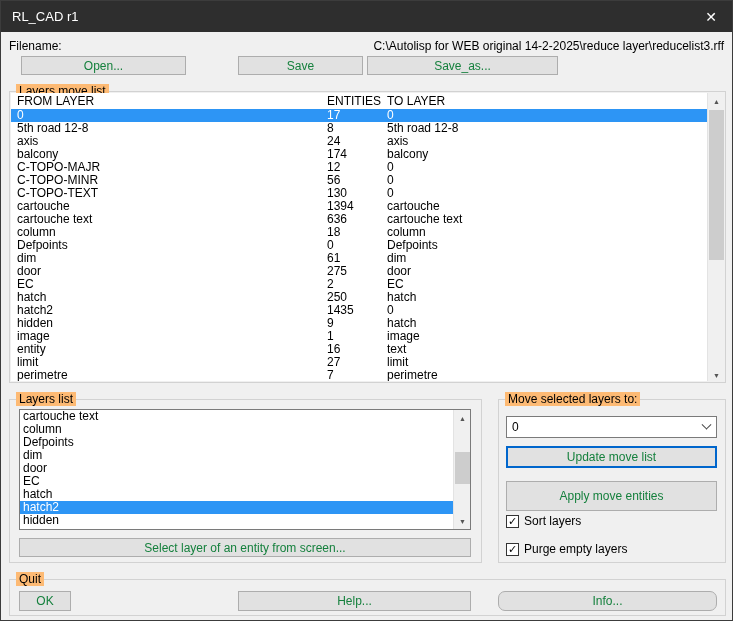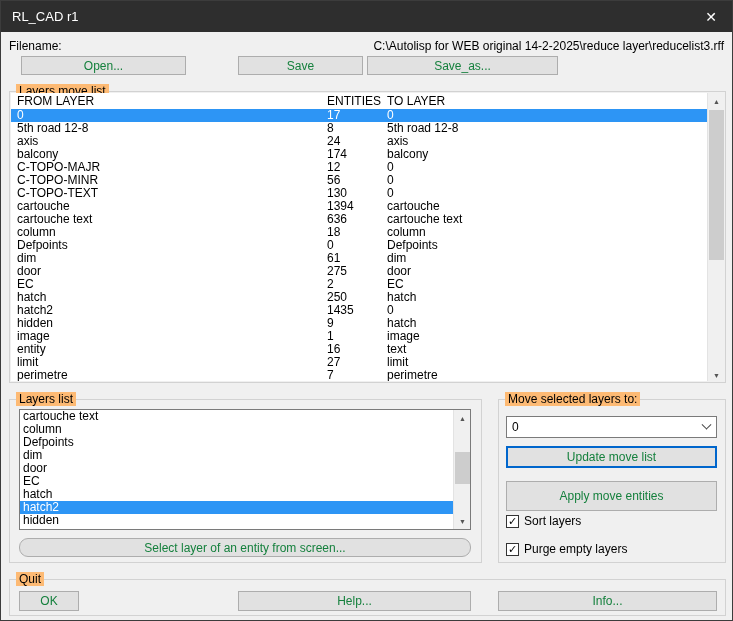--- a/index.html
+++ b/index.html
@@ -215,21 +215,21 @@
         <div class="litem">hatch</div>
         <div class="litem sel">hatch2</div>
         <div class="litem">hidden</div>
       </div>
     <div class="vscroll" style="right:0;top:0;height:119px;">
       <span class="sarrow up">▲</span>
       <div class="sthumb" style="top:42px;height:32px;"></div>
       <span class="sarrow down">▼</span>
     </div>
   </div>
-  <button class="btn" style="left:18px;top:537px;width:452px;height:19px;border-radius:9px;">Select layer of an entity from screen...</button>
+  <button class="btn" style="left:18px;top:537px;width:452px;height:19px;">Select layer of an entity from screen...</button>
 
   <div class="groupbox" style="left:497px;top:398px;width:228px;height:164px;">
     <span class="glabel">Move selected layers to:</span>
   </div>
   <div class="combo" style="left:505px;top:415px;width:211px;height:22px;">
     <span class="cval">0</span>
     <span class="chev">
         <i></i>
       </span>
   </div>
@@ -241,17 +241,17 @@
     <span>Sort layers</span>
   </div>
   <div class="cbrow" style="left:505px;top:541px;">
     <span class="cbbox">✓</span>
     <span>Purge empty layers</span>
   </div>
 
   <div class="groupbox" style="left:8px;top:578px;width:717px;height:37px;">
     <span class="glabel">Quit</span>
   </div>
-  <button class="btn" style="left:18px;top:590px;width:60px;height:20px;">OK</button>
+  <button class="btn" style="left:18px;top:590px;width:52px;height:20px;">OK</button>
   <button class="btn" style="left:237px;top:590px;width:233px;height:20px;">Help...</button>
-  <button class="btn" style="left:497px;top:590px;width:219px;height:20px;">Info...</button>
+  <button class="btn" style="left:497px;top:590px;width:219px;height:20px;border-radius:7px;">Info...</button>
 
 </div>
 
 </body></html>

